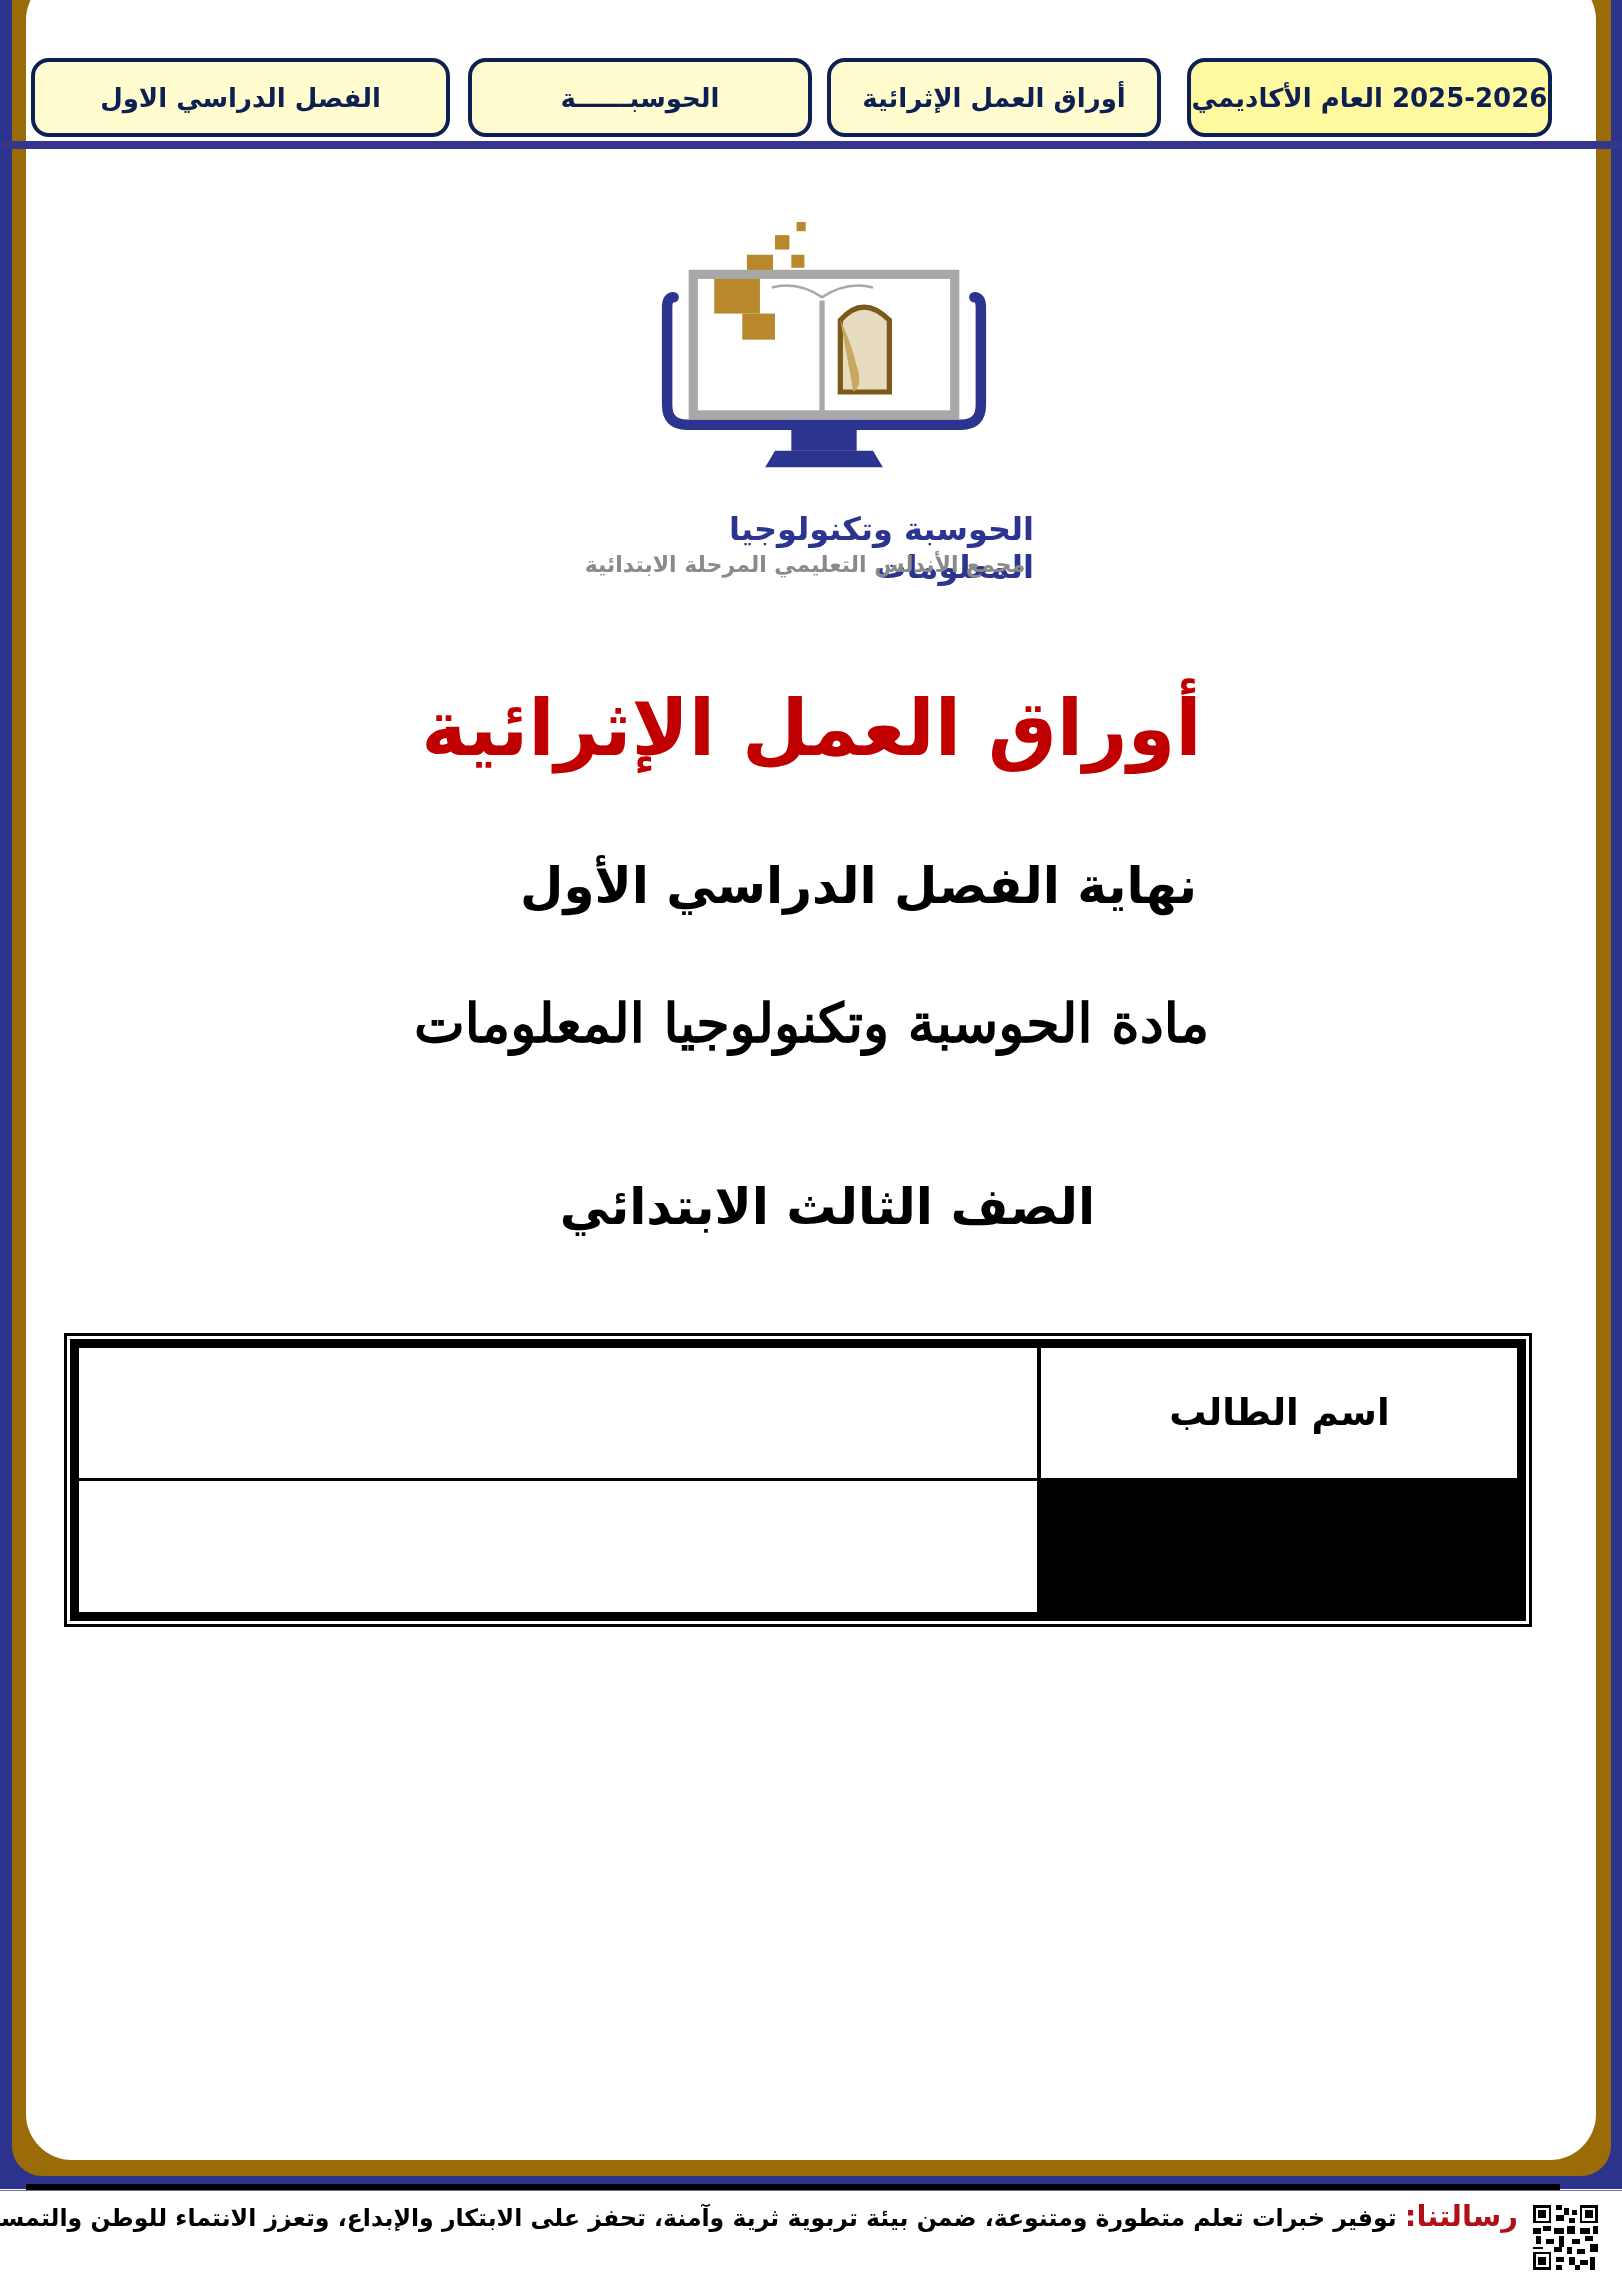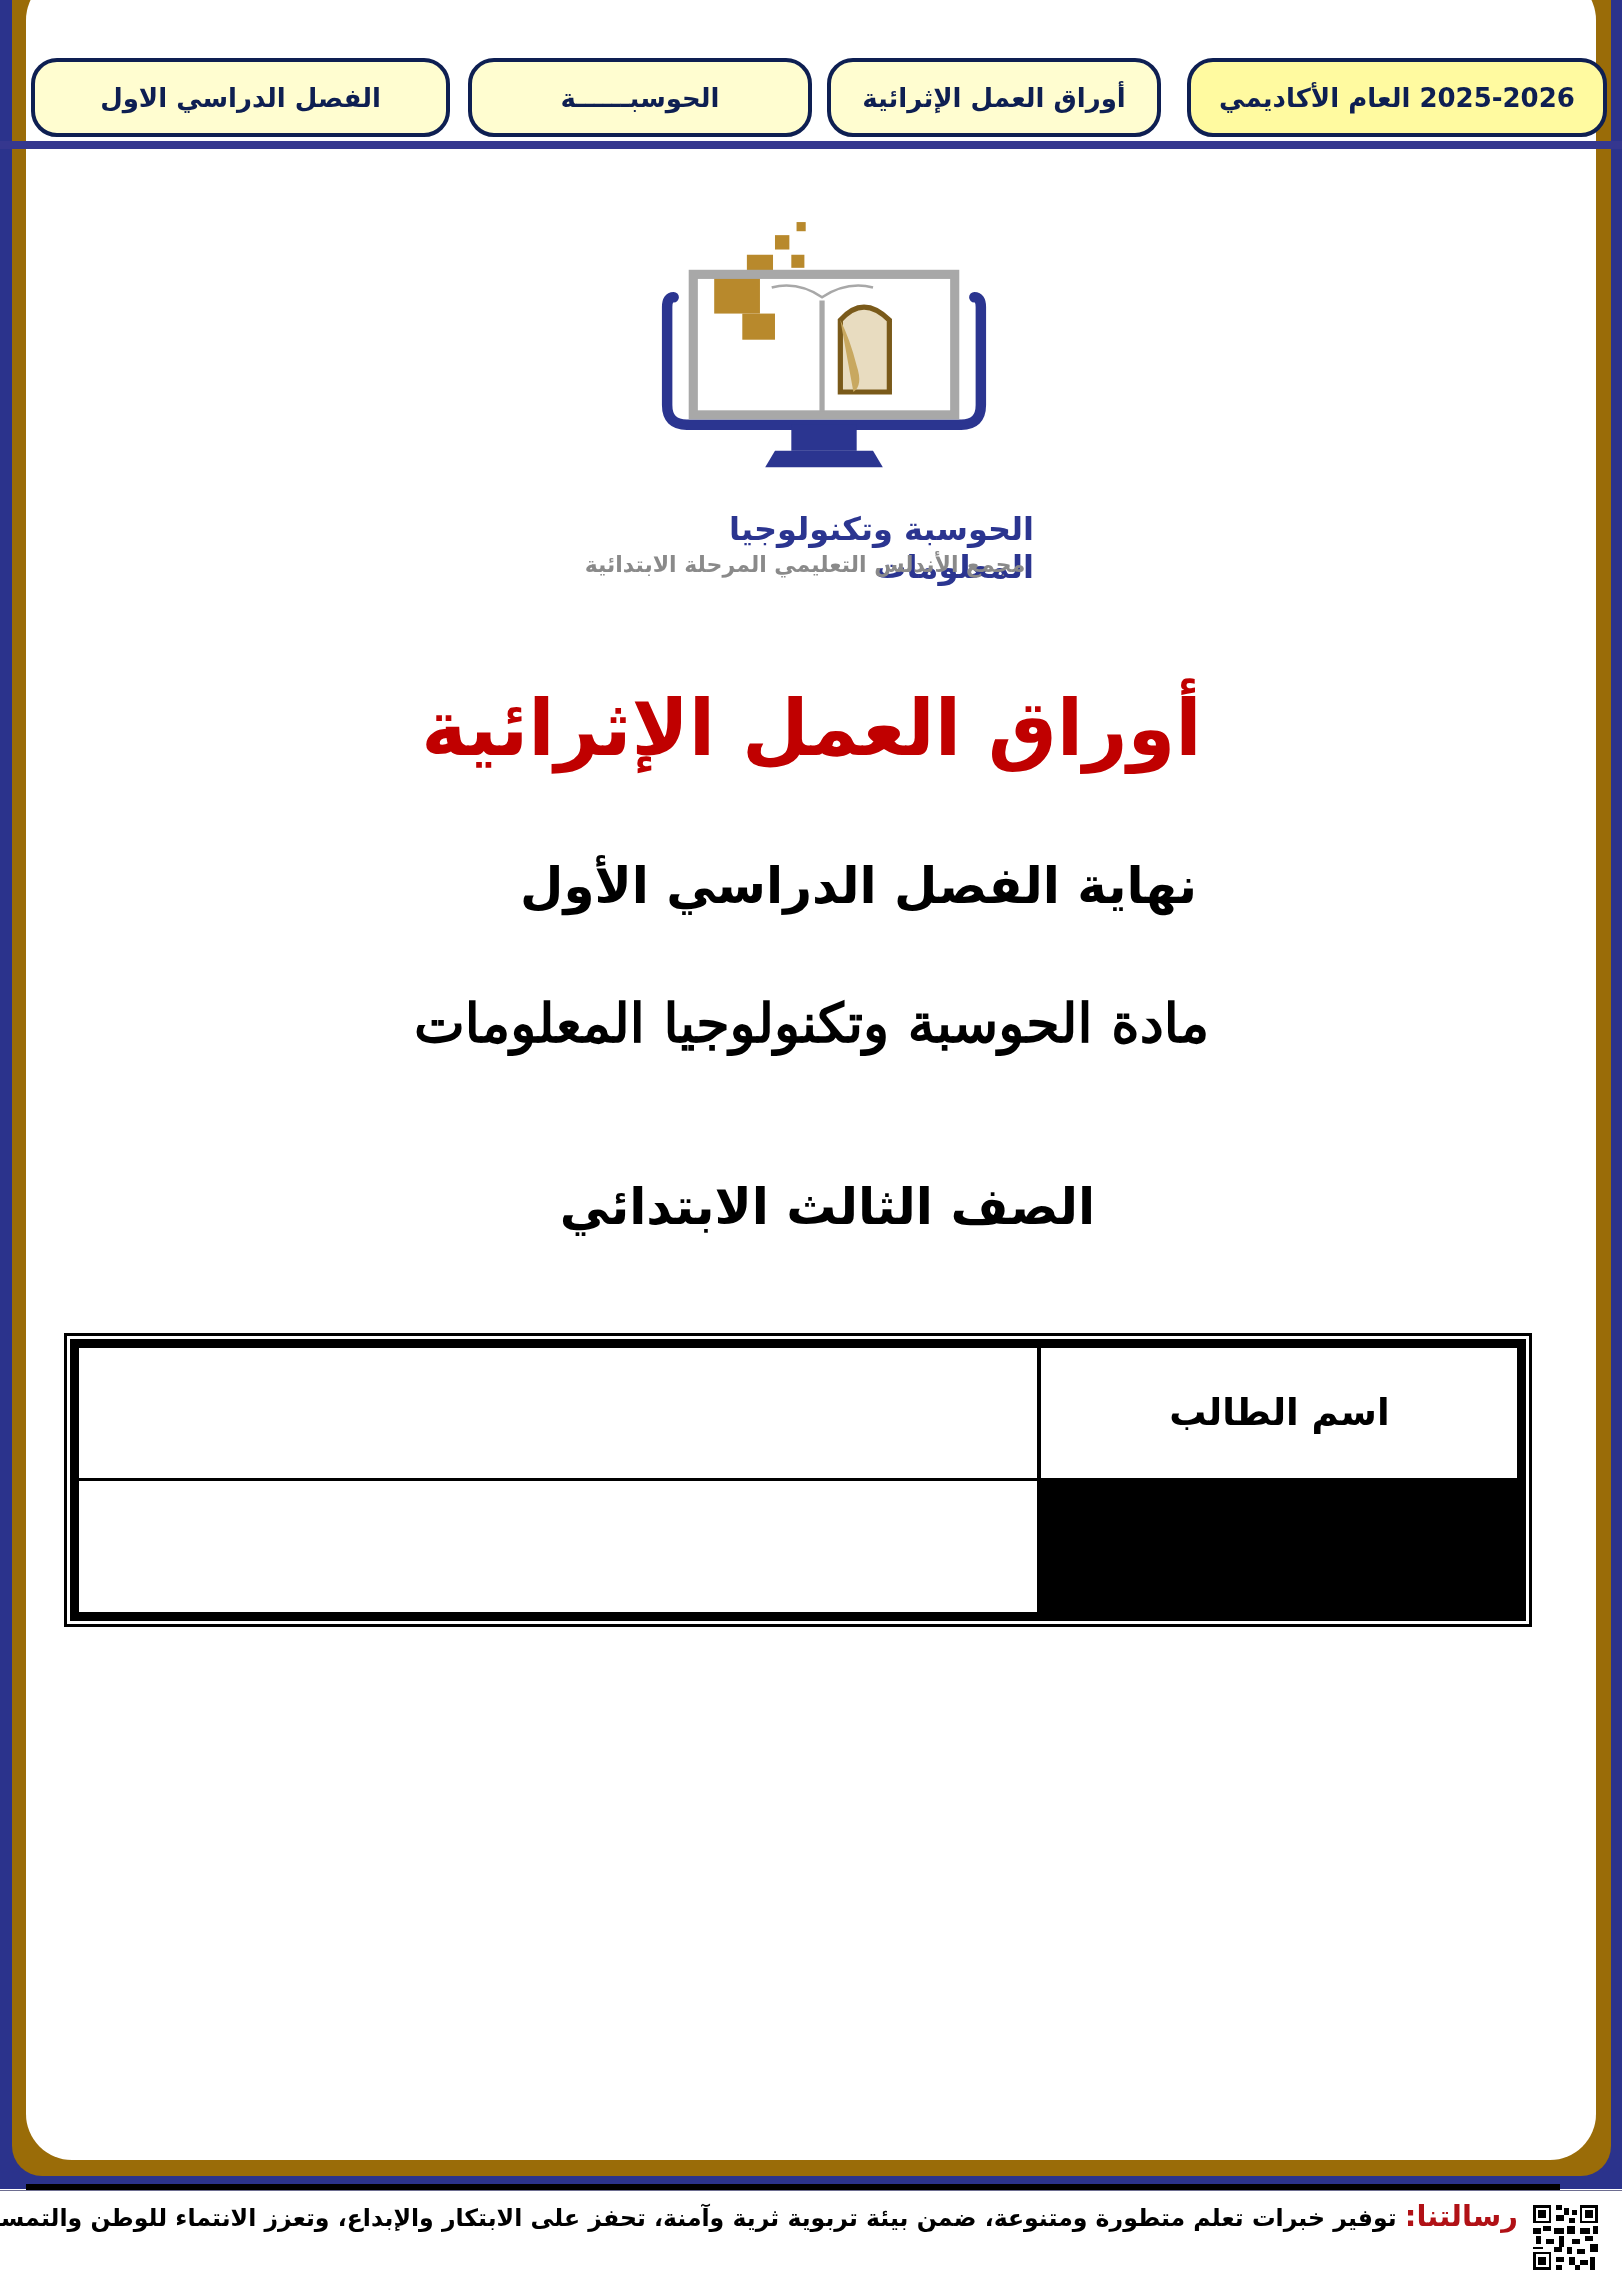--- a/index.html
+++ b/index.html
@@ -20,21 +20,21 @@
   .page-white {
     position: absolute; left: 26px; top: -26px; width: 1570px; height: 2186px;
     background: #ffffff; border-radius: 46px;
   }
   .header-rule {
     position: absolute; left: 0; top: 141px; width: 1623px; height: 7.9px;
     background: #35378f;
   }
   .header-box {
     position: absolute; top: 58px; height: 79px;
-    border: 4.6px solid #0e1f52; border-radius: 26px;
+    border: 4.6px solid #0e1f52; border-radius: 18px;
     background: #fffdd0;
     display: flex; align-items: center; justify-content: center;
     box-sizing: border-box;
     direction: rtl;
     font-family: "DejaVu Sans", sans-serif; font-weight: bold;
     color: #0e1f52; font-size: 26px;
   }
   .header-box.year { background: #fffaa0; }
 
   
@@ -101,21 +101,21 @@
   .qr { position: absolute; left: 1533px; top: 2205px; width: 65px; height: 65px; }
 </style>
 </head>
 <body>
 
 <div class="frame-blue"></div>
 <div class="frame-gold"></div>
 <div class="page-white"></div>
 <div class="header-rule"></div>
 
-<div class="header-box year" style="left:1187px; width:420px;">
+<div class="header-box year" style="left:1187px; width:365px;">
   <span>2025-2026 العام الأكاديمي</span>
 </div>
 <div class="header-box" style="left:827px; width:334px;">
   <span>أوراق العمل الإثرائية</span>
 </div>
 <div class="header-box" style="left:468px; width:344px;">
   <span>الحوسبــــــة</span>
 </div>
 <div class="header-box" style="left:31px; width:419px;">
   <span>الفصل الدراسي الاول</span>

